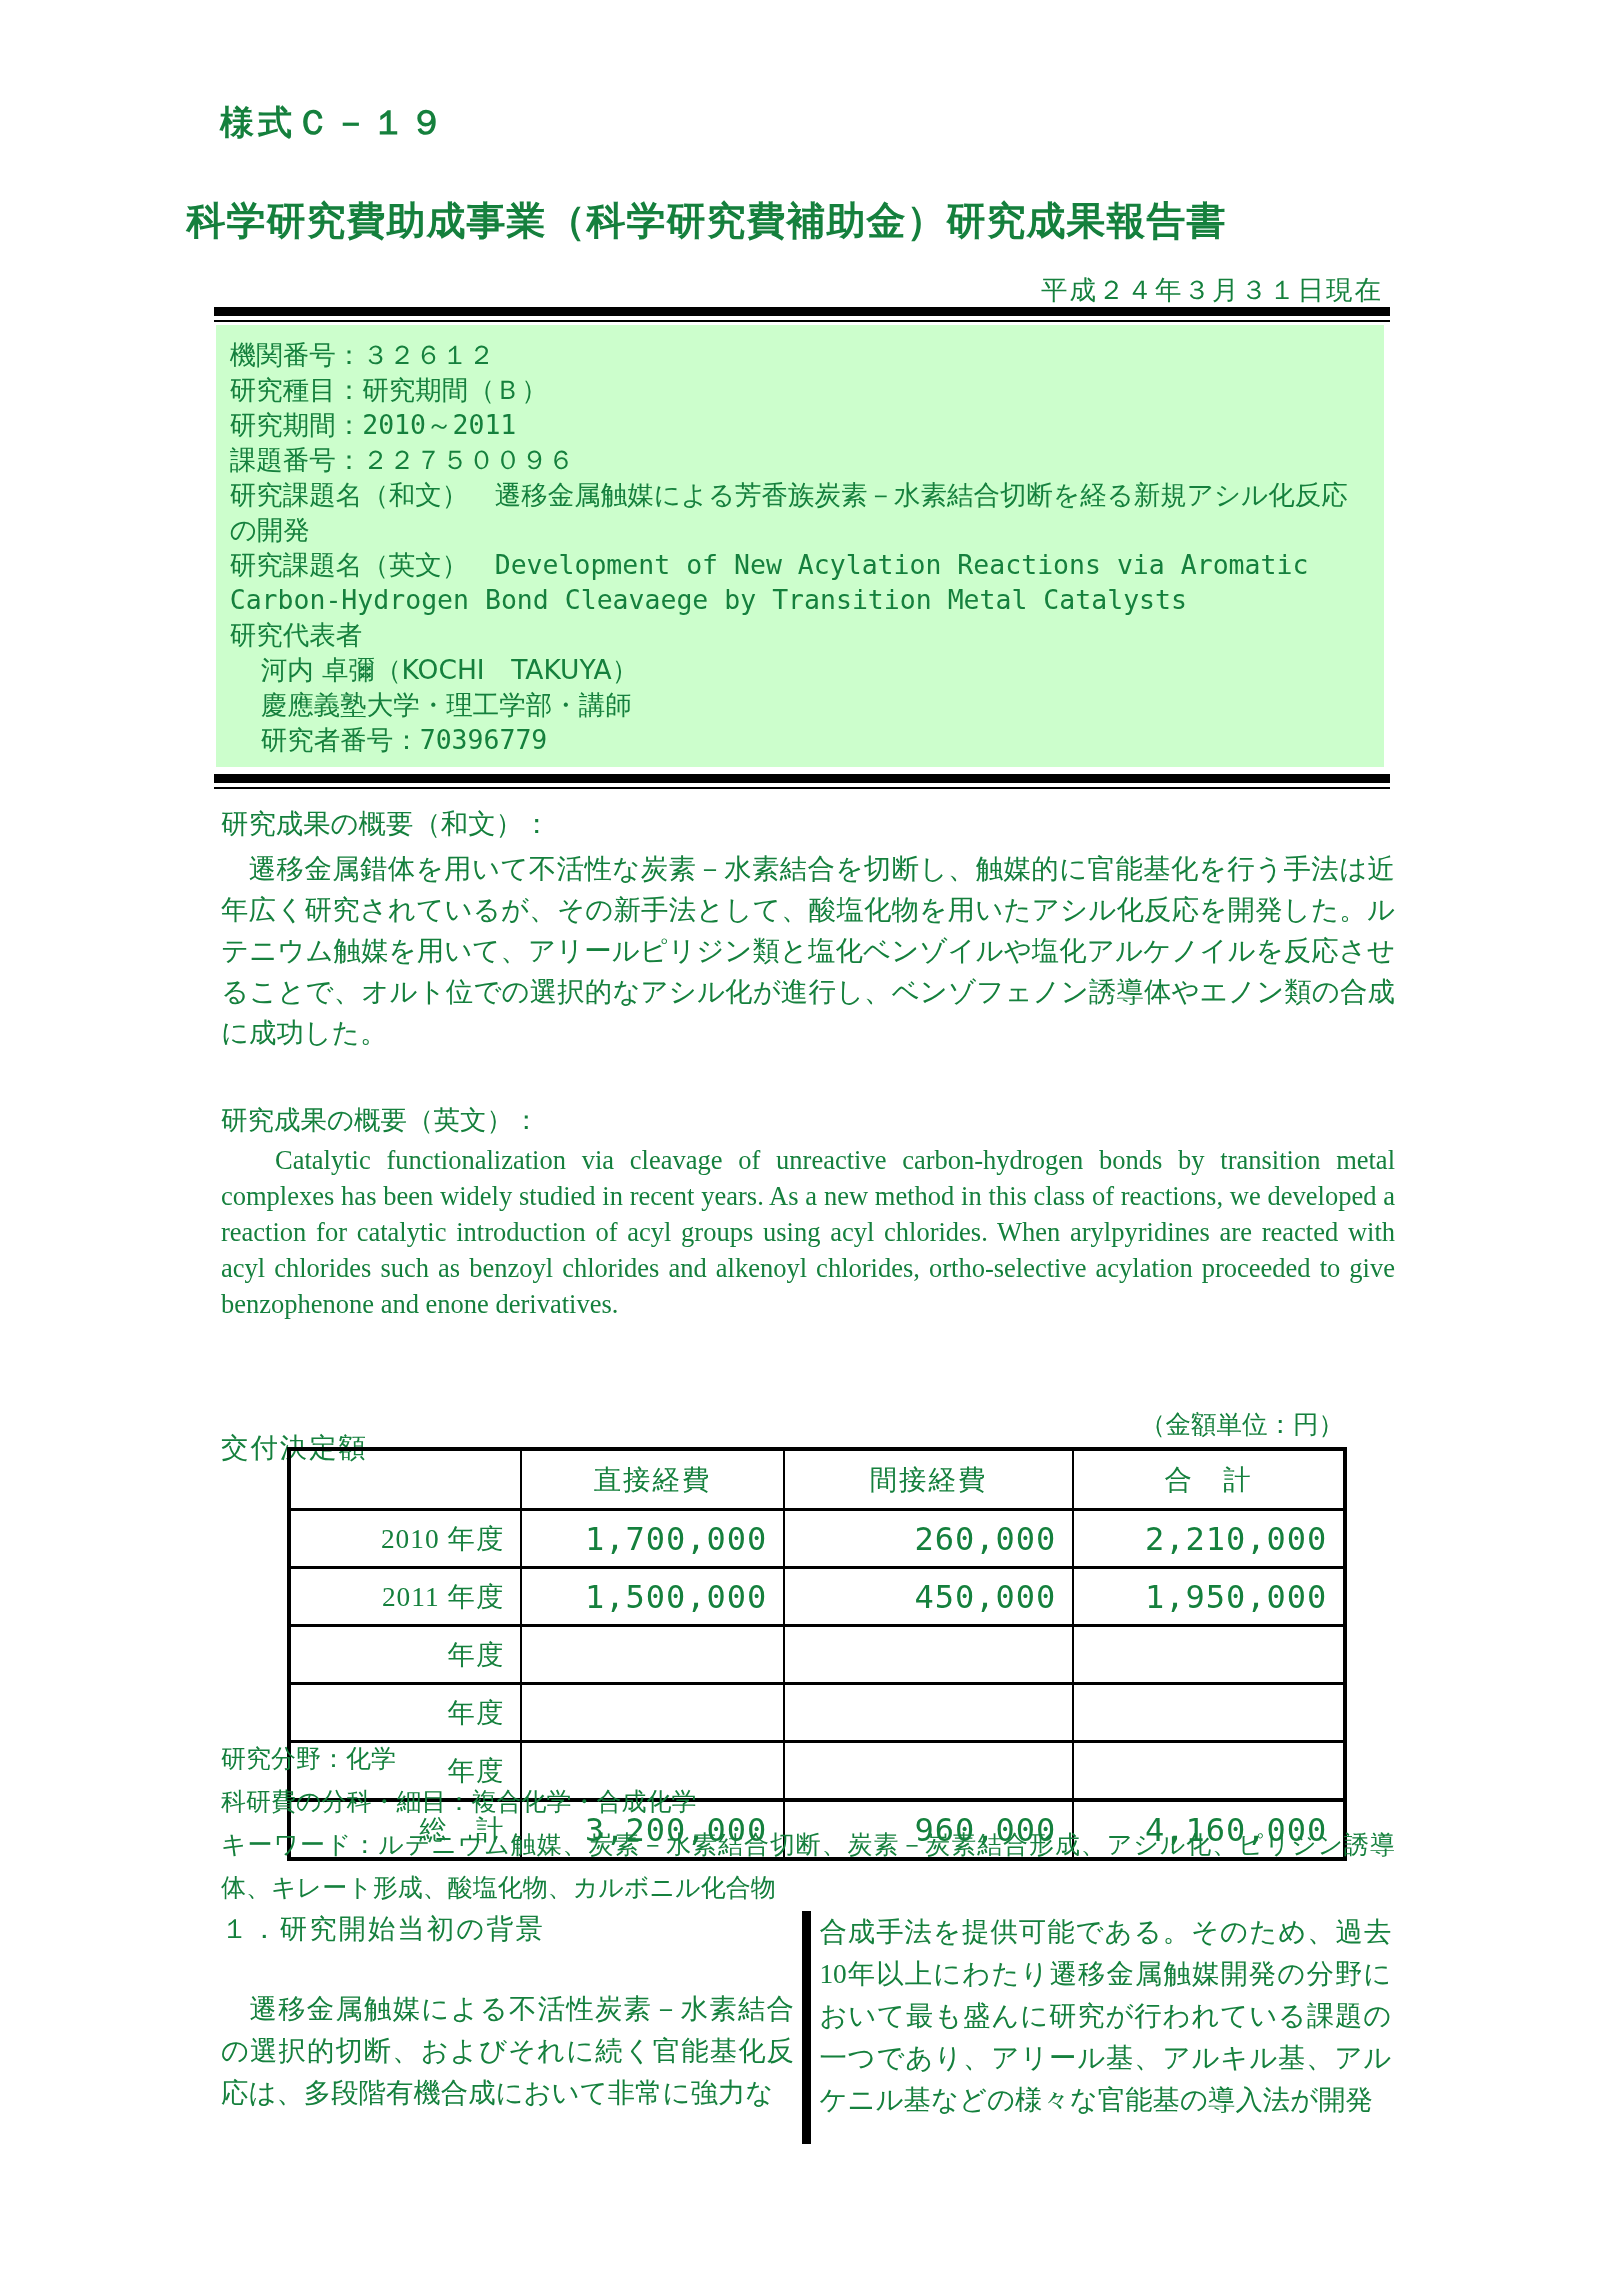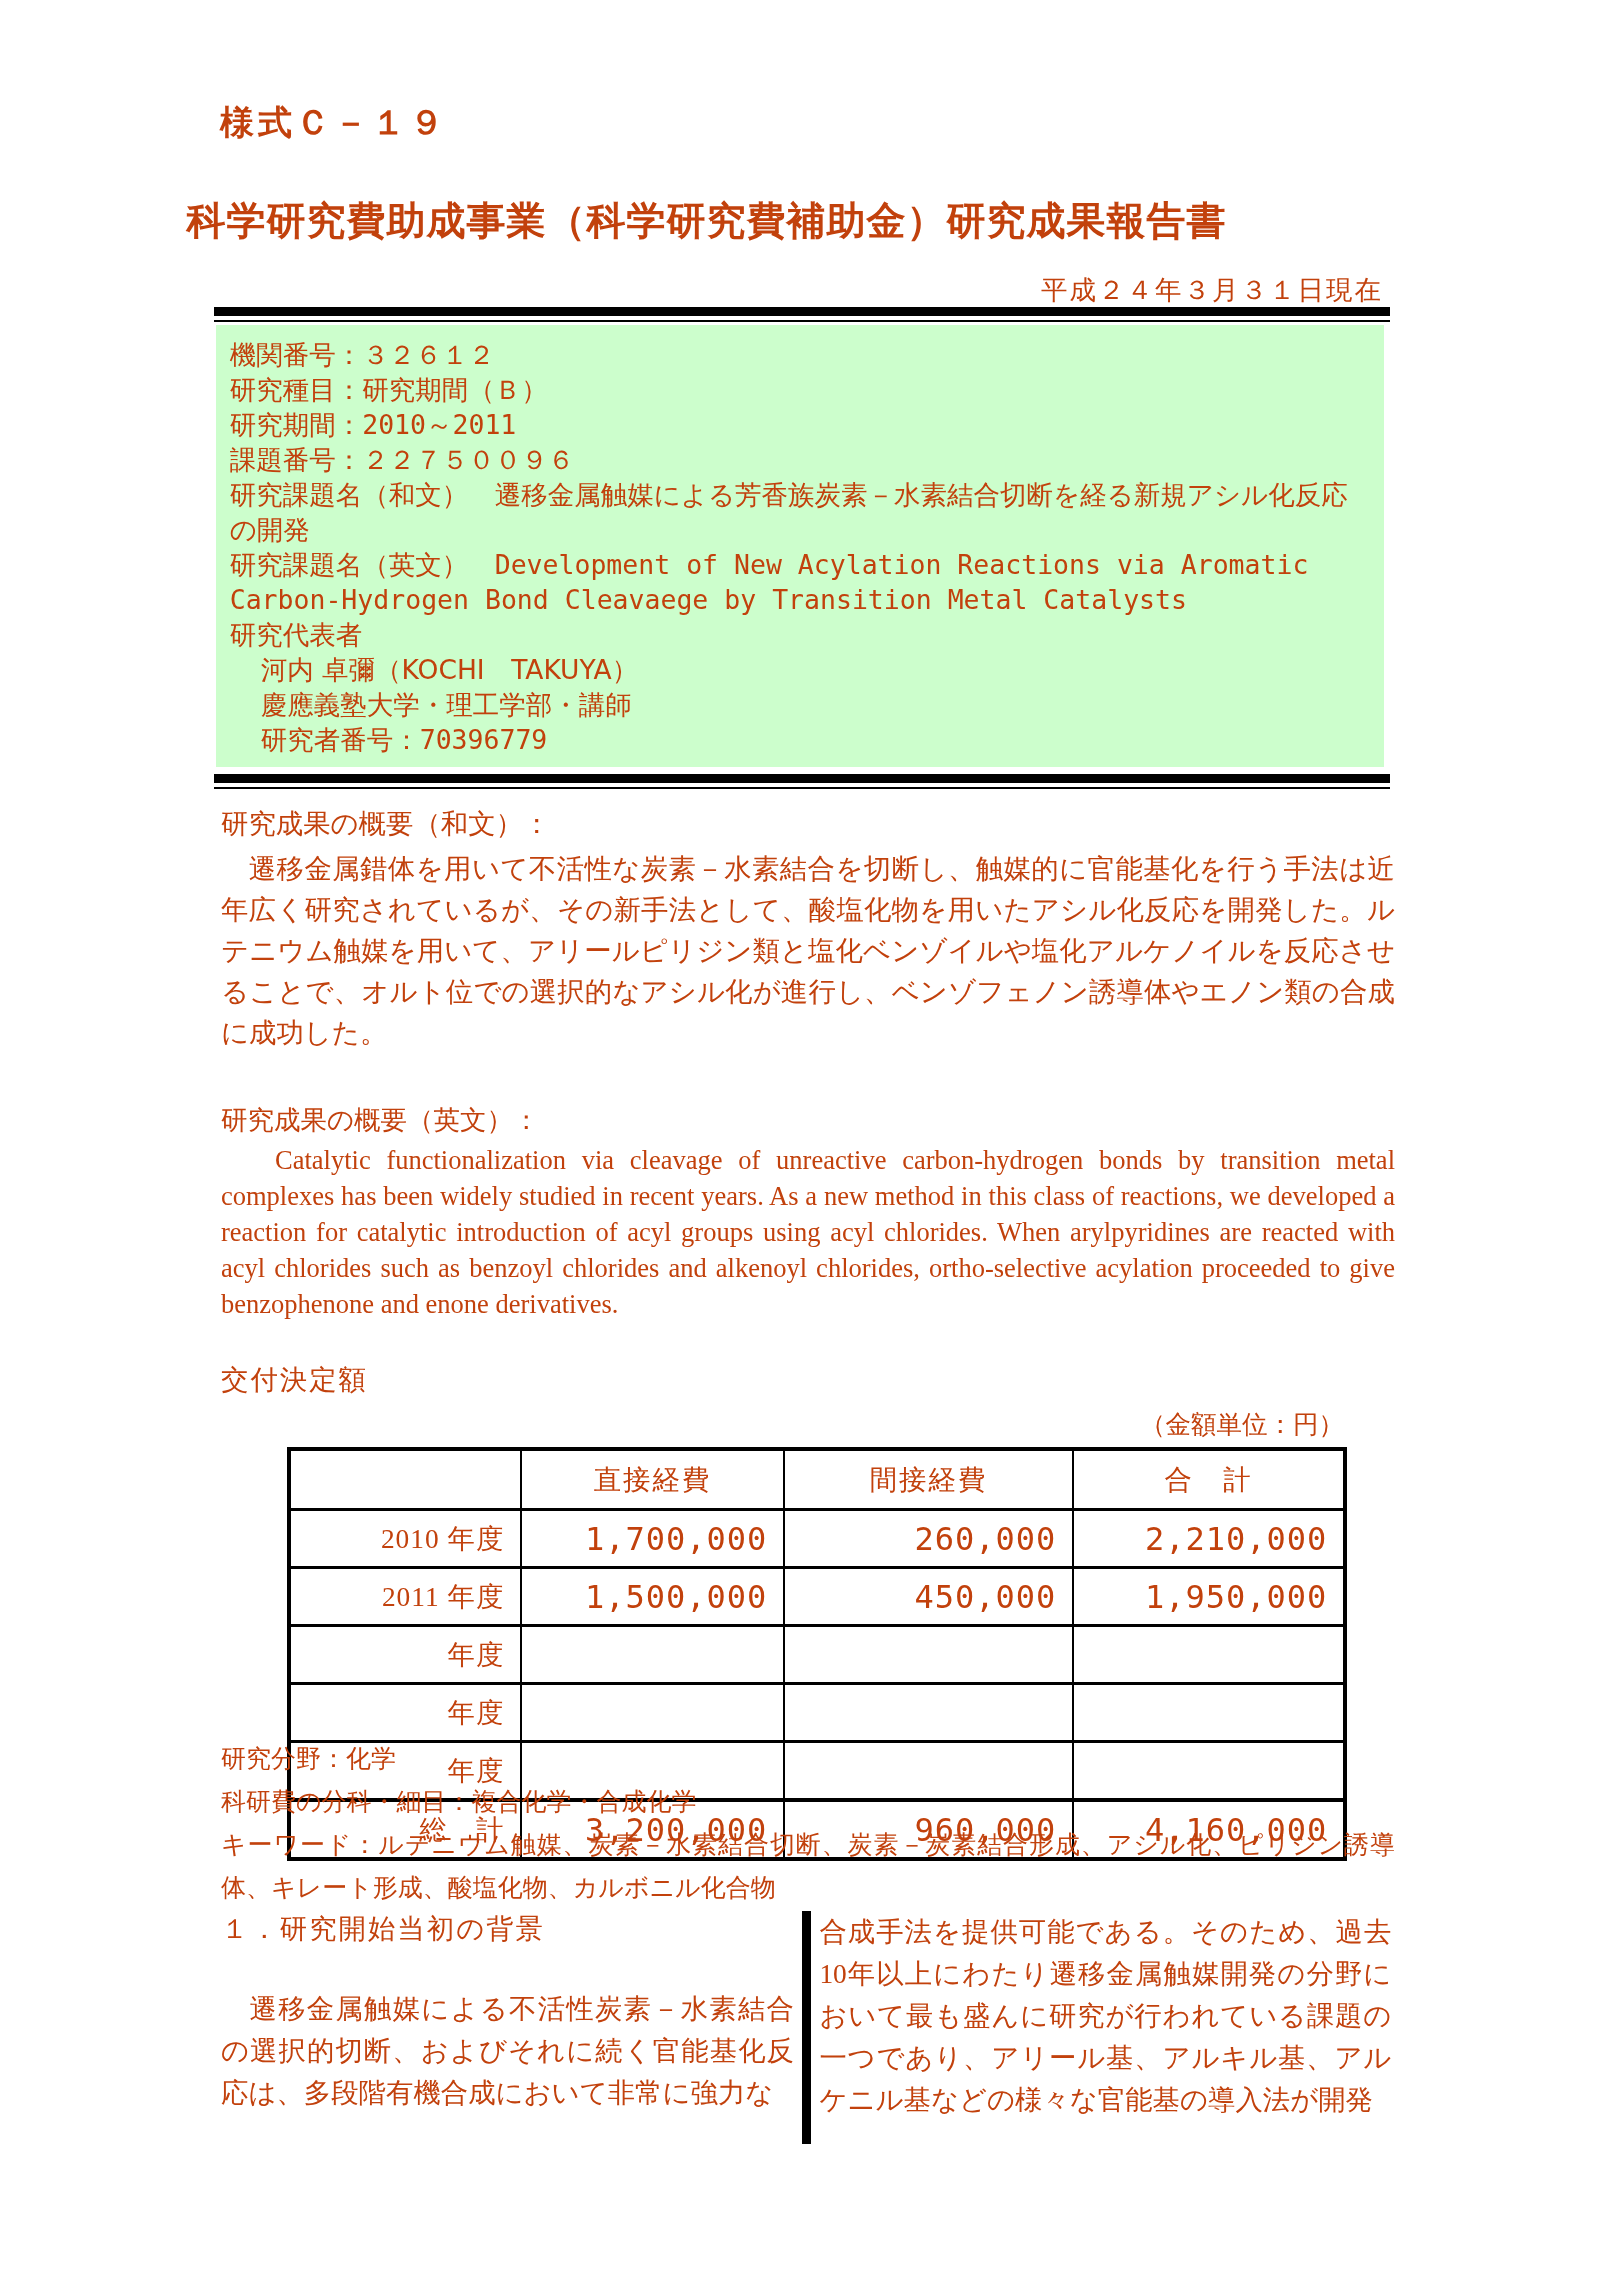--- a/index.html
+++ b/index.html
@@ -1,21 +1,21 @@
 <!DOCTYPE html>
 <html><head>
 <meta charset="utf-8">
 <title>様式Ｃ－１９ 研究成果報告書</title>
 <style>
   html,body{margin:0;padding:0;background:#ffffff;}
   .page{
     position:relative;
     width:1621px;height:2293px;
     background:#ffffff;
-    color:#c2410c;
+    color:#15803d;
     overflow:hidden;
     font-family:"Liberation Serif","DejaVu Serif",serif;
   }
   .gothic{font-family:"DejaVu Sans","Liberation Sans",sans-serif;}
   .mincho{font-family:"Liberation Serif","DejaVu Serif",serif;}
   .mono{font-family:"DejaVu Sans Mono","Liberation Mono",monospace;}
 
   #form-code{
     position:absolute;left:220px;top:100px;
     font-size:34px;font-weight:bold;letter-spacing:3.9px;
@@ -45,21 +45,21 @@
   .ib-row{white-space:normal;}
   .ib-indent{padding-left:31px;}
 
   .abs-section{position:absolute;left:221px;width:1174px;}
   #abstract-ja{top:804px;font-size:27.4px;line-height:41px;}
   #abstract-en{top:1102px;font-size:26.5px;line-height:36px;}
   .abs-label{margin-bottom:3.9px;}
   .abs-body{text-align:justify;}
   #abstract-en .abs-body{text-indent:54px;}
 
-  #grant-caption{position:absolute;left:221px;top:1362px;font-size:27.4px;letter-spacing:2px;text-align:right;}
+  #grant-caption{position:absolute;left:221px;top:1430px;font-size:27.4px;letter-spacing:2px;text-align:right;}
   #unit-note{position:absolute;left:221px;top:1407px;width:1123px;text-align:right;font-size:25.5px;}
 
   #grant-table{
     position:absolute;left:287px;top:1447px;width:1057px;
     border-collapse:collapse;table-layout:fixed;
     font-size:27.4px;
   }
   #grant-table,#grant-table tr,#grant-table th,#grant-table td{border:2.9px solid #000;}
   #grant-table{border:4.9px solid #000;}
   #grant-table th{

